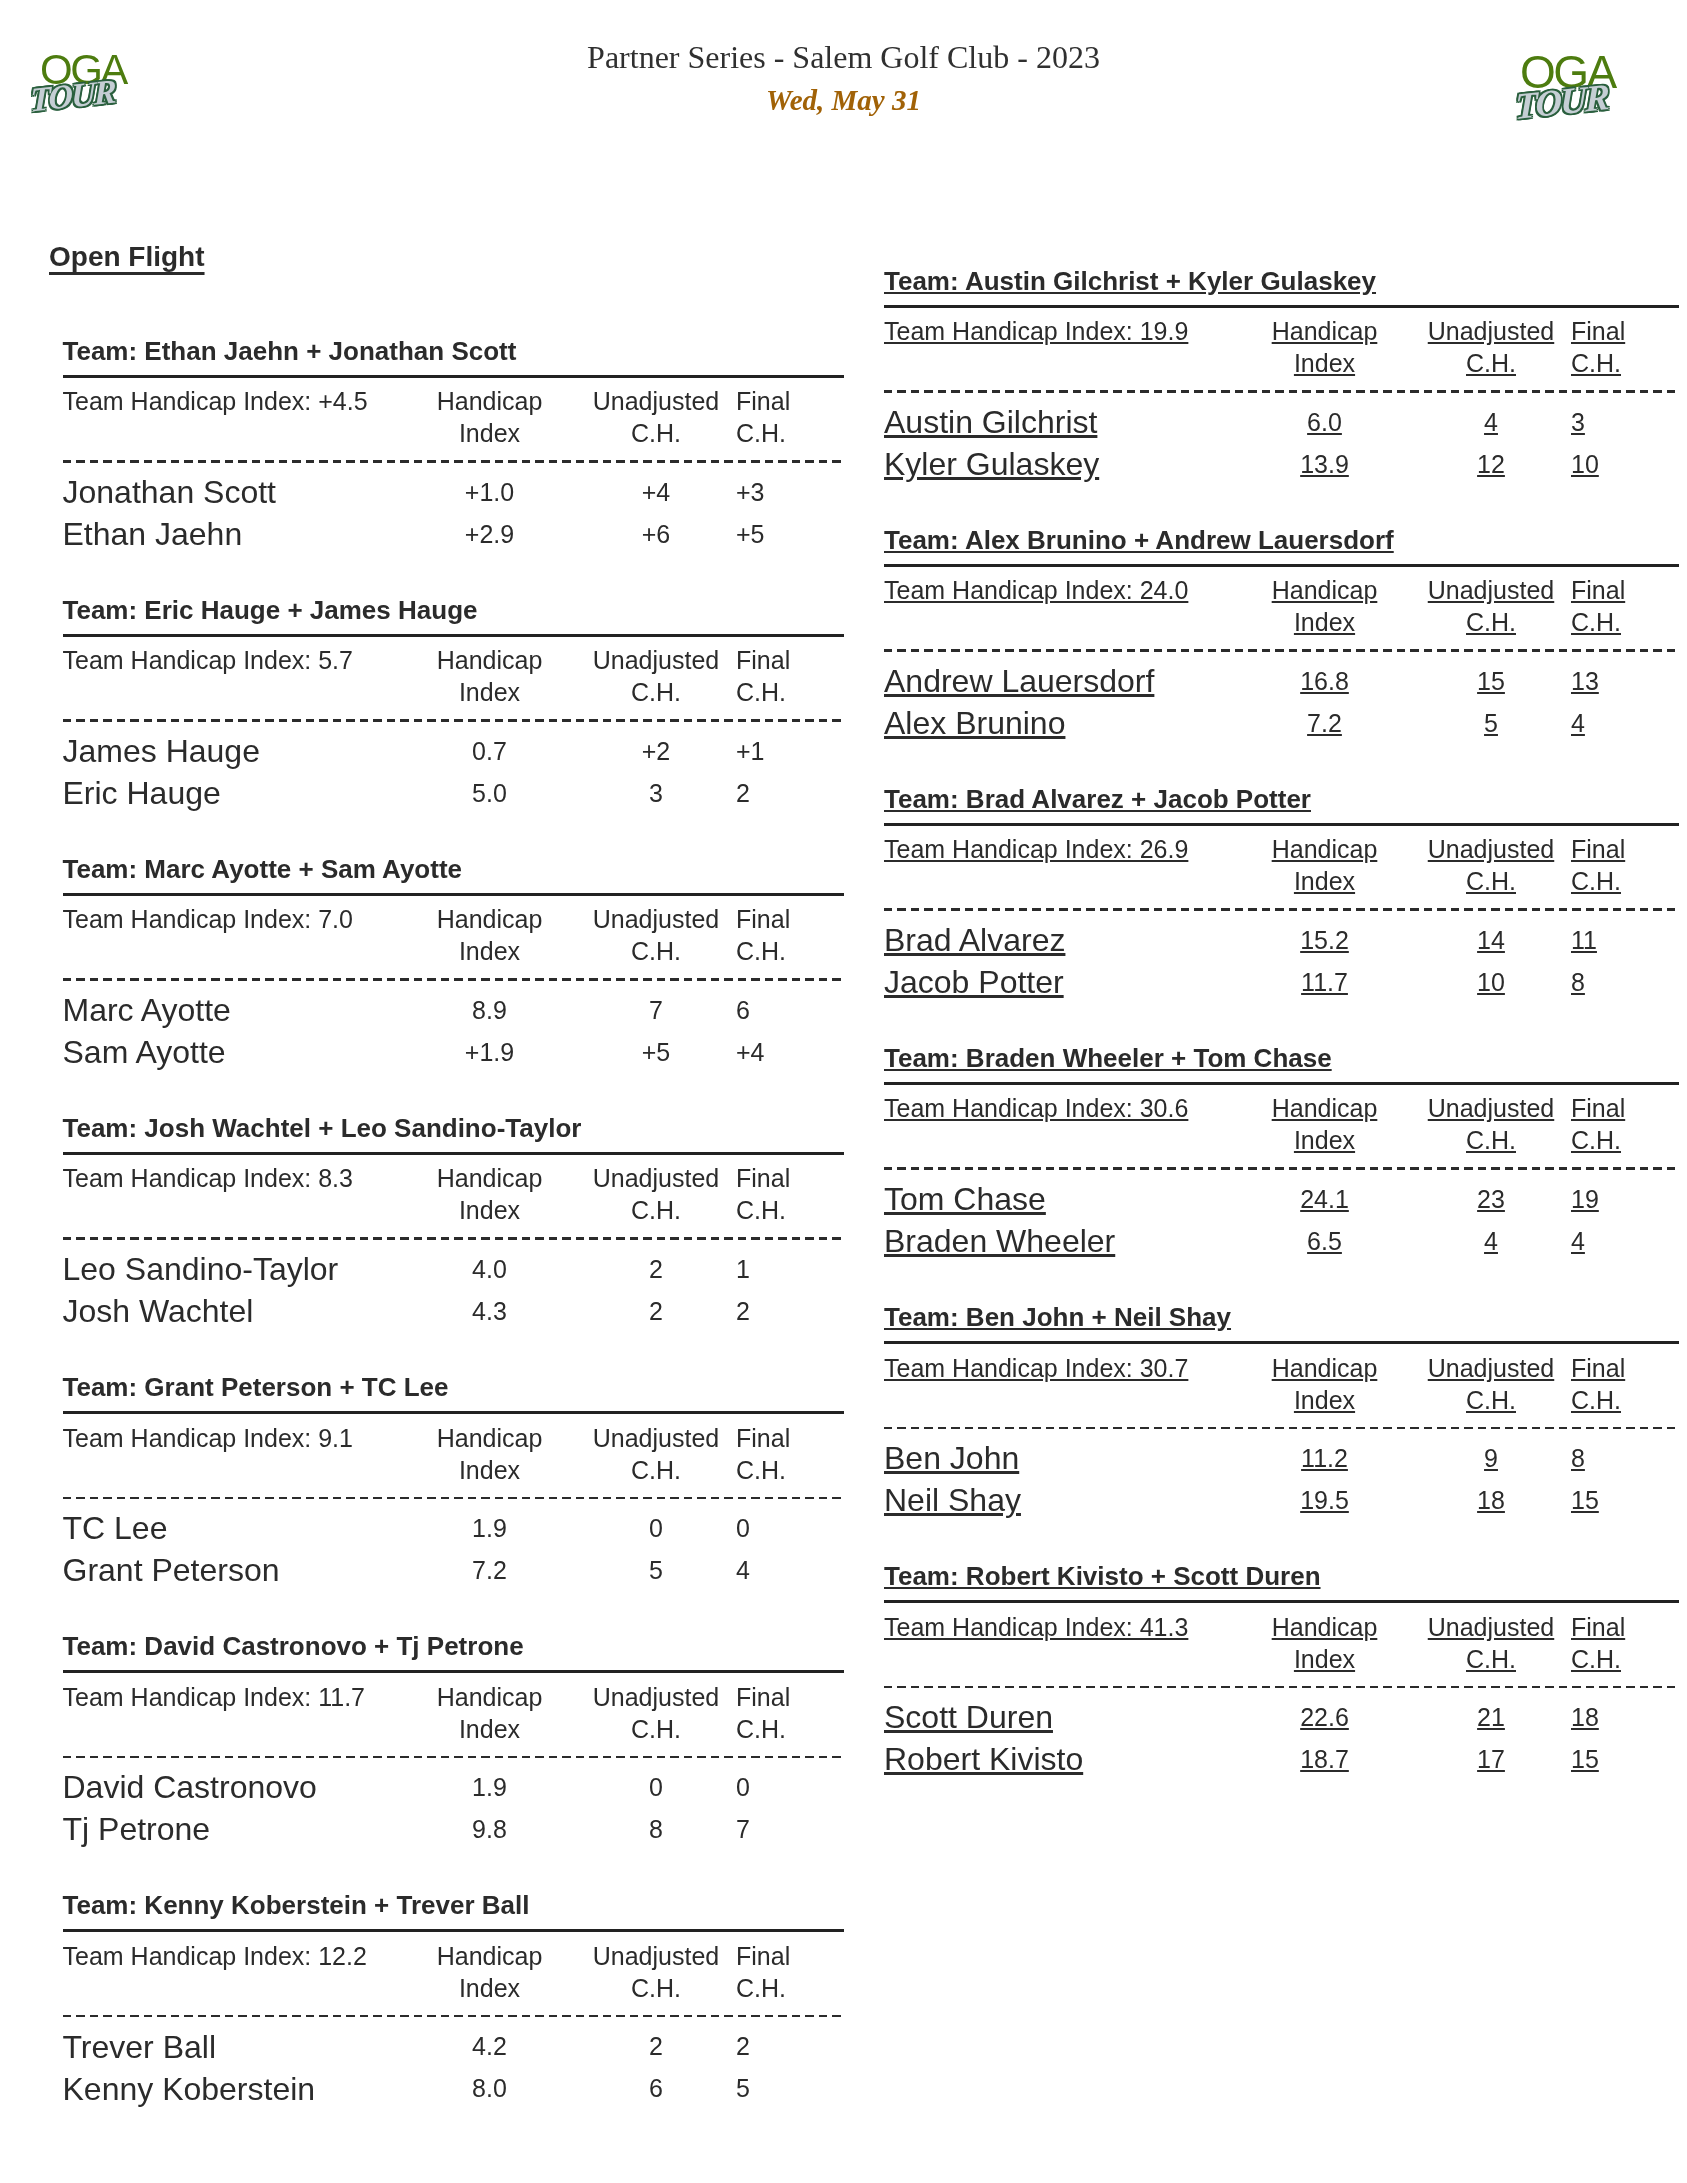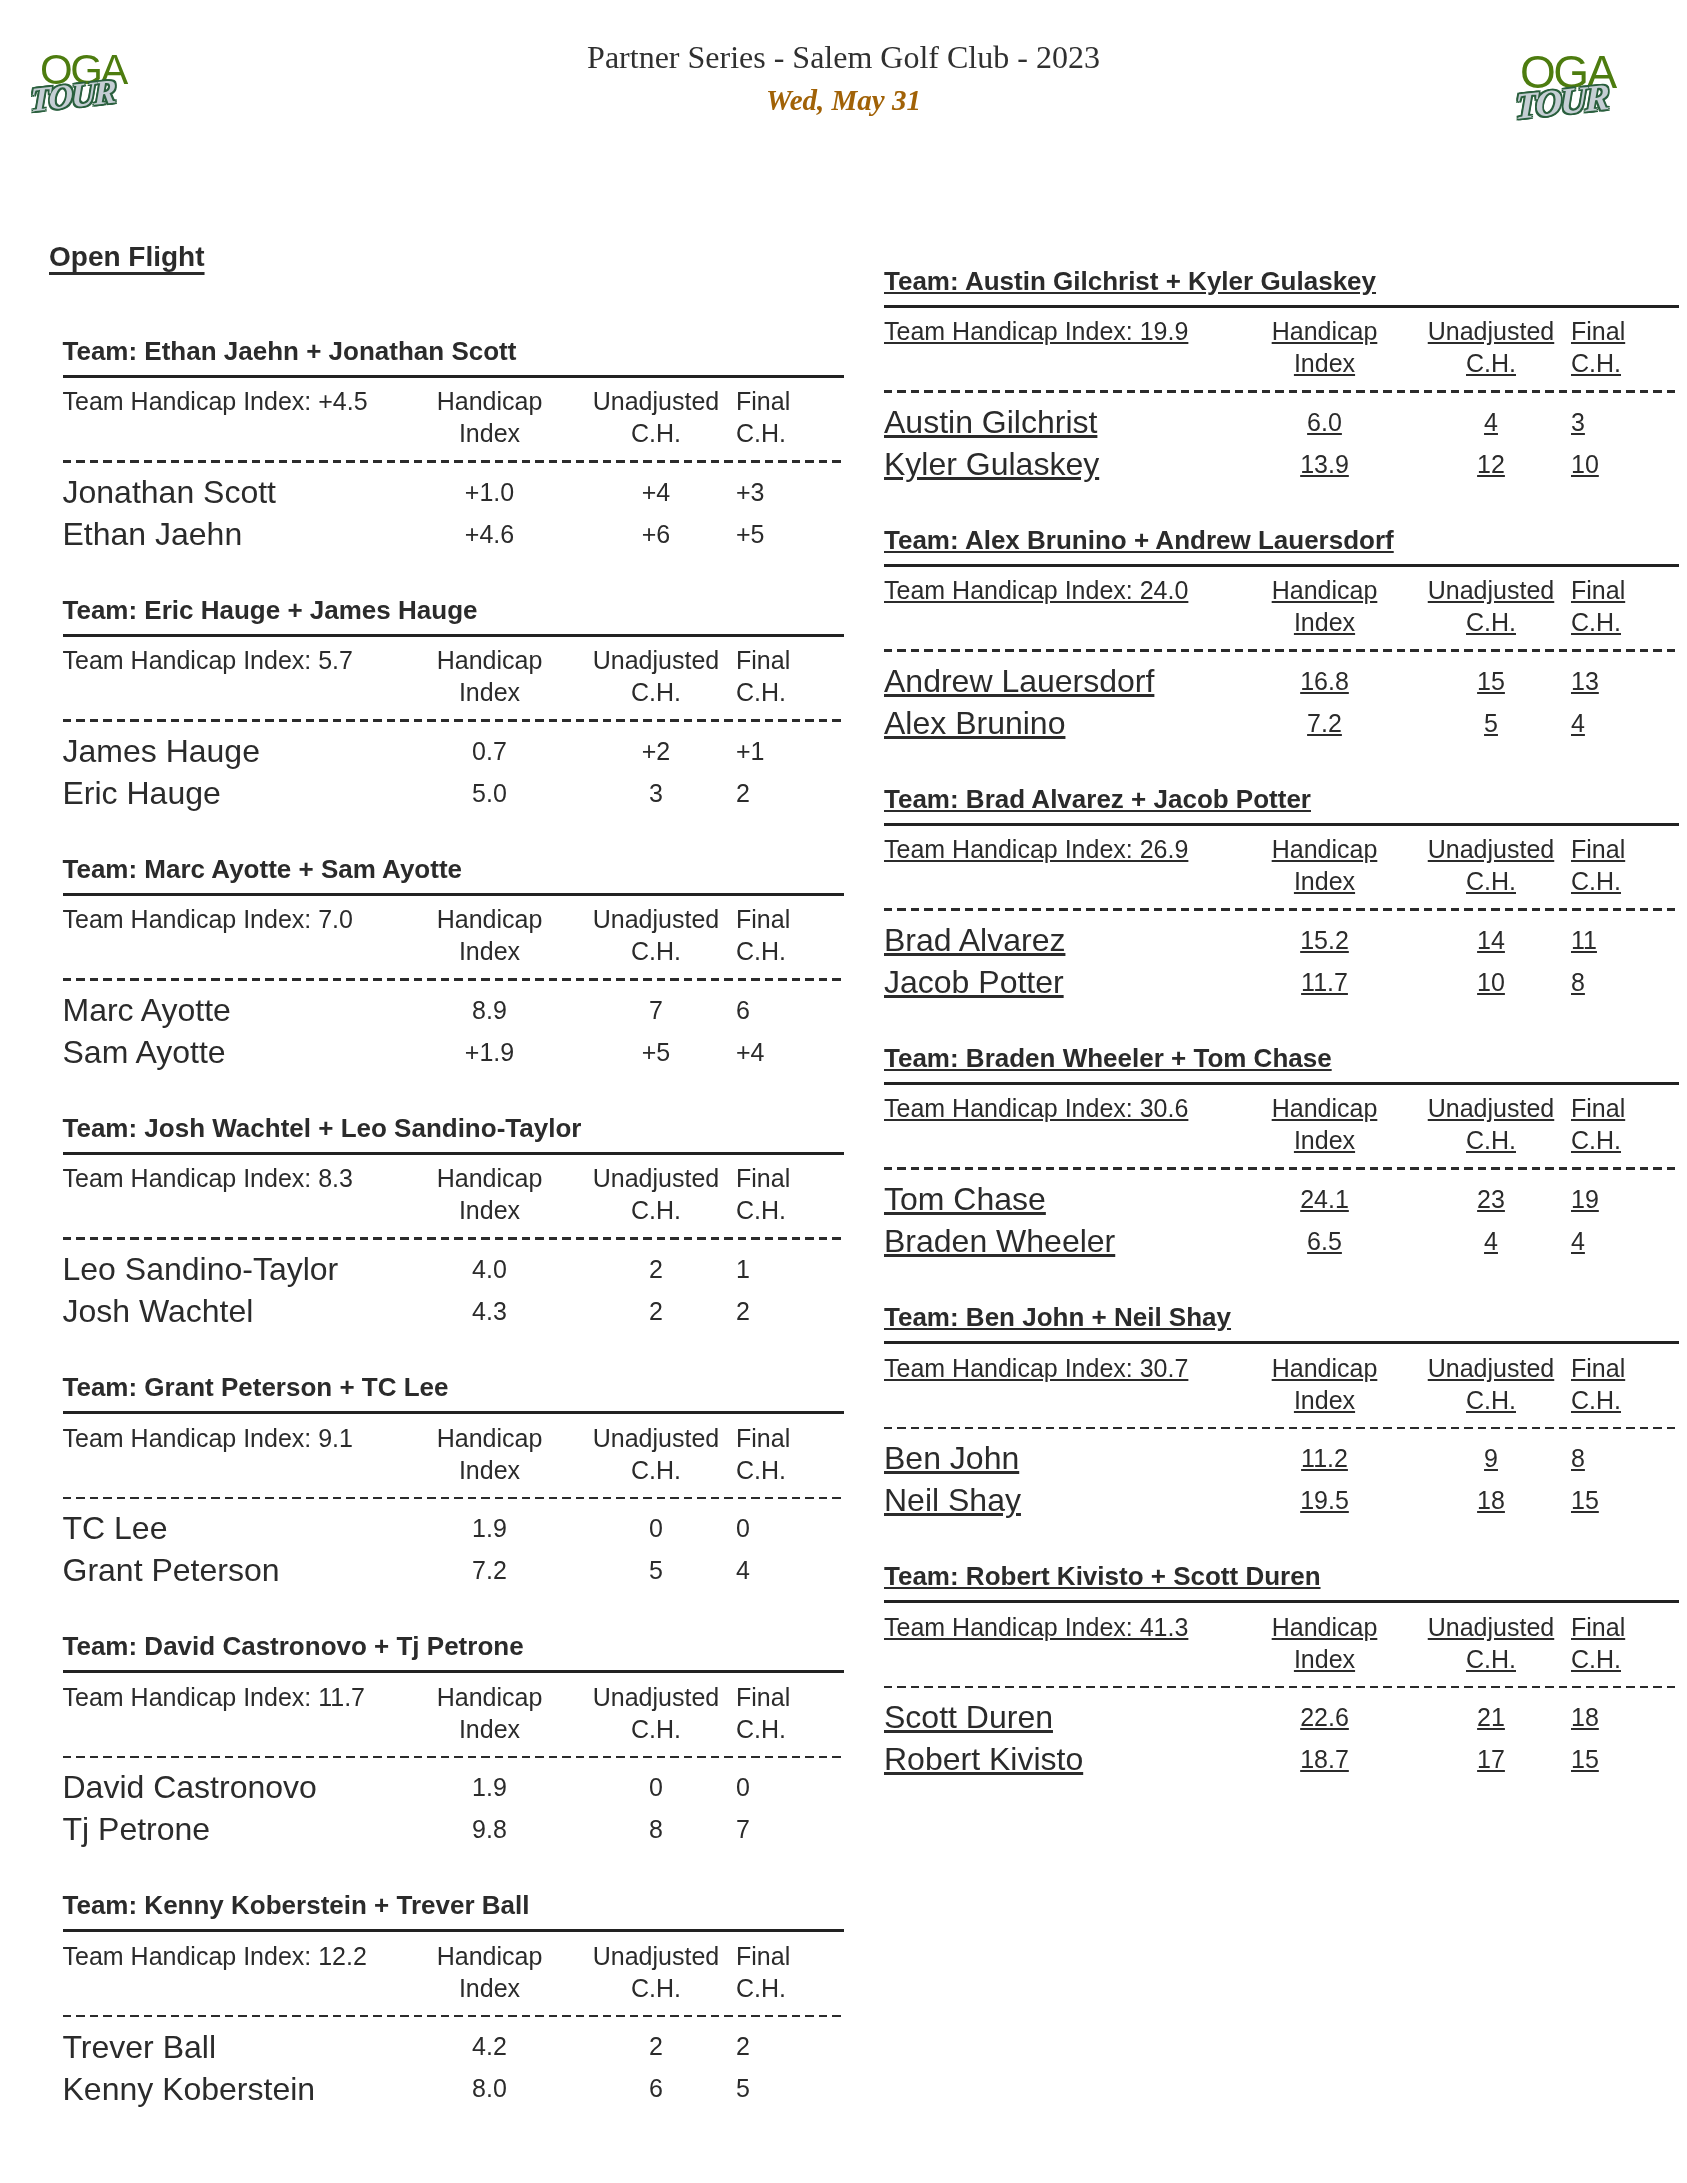--- a/index.html
+++ b/index.html
@@ -135,21 +135,21 @@
     <div class="dashed"></div>
     <div class="player-rows">
       <div class="player-row">
         <div class="cell-label">Jonathan Scott</div>
         <div class="cell-c2">+1.0</div>
         <div class="cell-c3">+4</div>
         <div class="cell-c4">+3</div>
       </div>
       <div class="player-row">
         <div class="cell-label">Ethan Jaehn</div>
-        <div class="cell-c2">+4.6</div>
+        <div class="cell-c2">+2.9</div>
         <div class="cell-c3">+6</div>
         <div class="cell-c4">+5</div>
       </div>
     </div>
   </section>
 
   <section class="team-table">
     <h3 class="team-title">Team: Eric Hauge + James Hauge</h3>
     <div class="hdr-row">
       <div class="cell-label">Team Handicap Index: 5.7</div>

